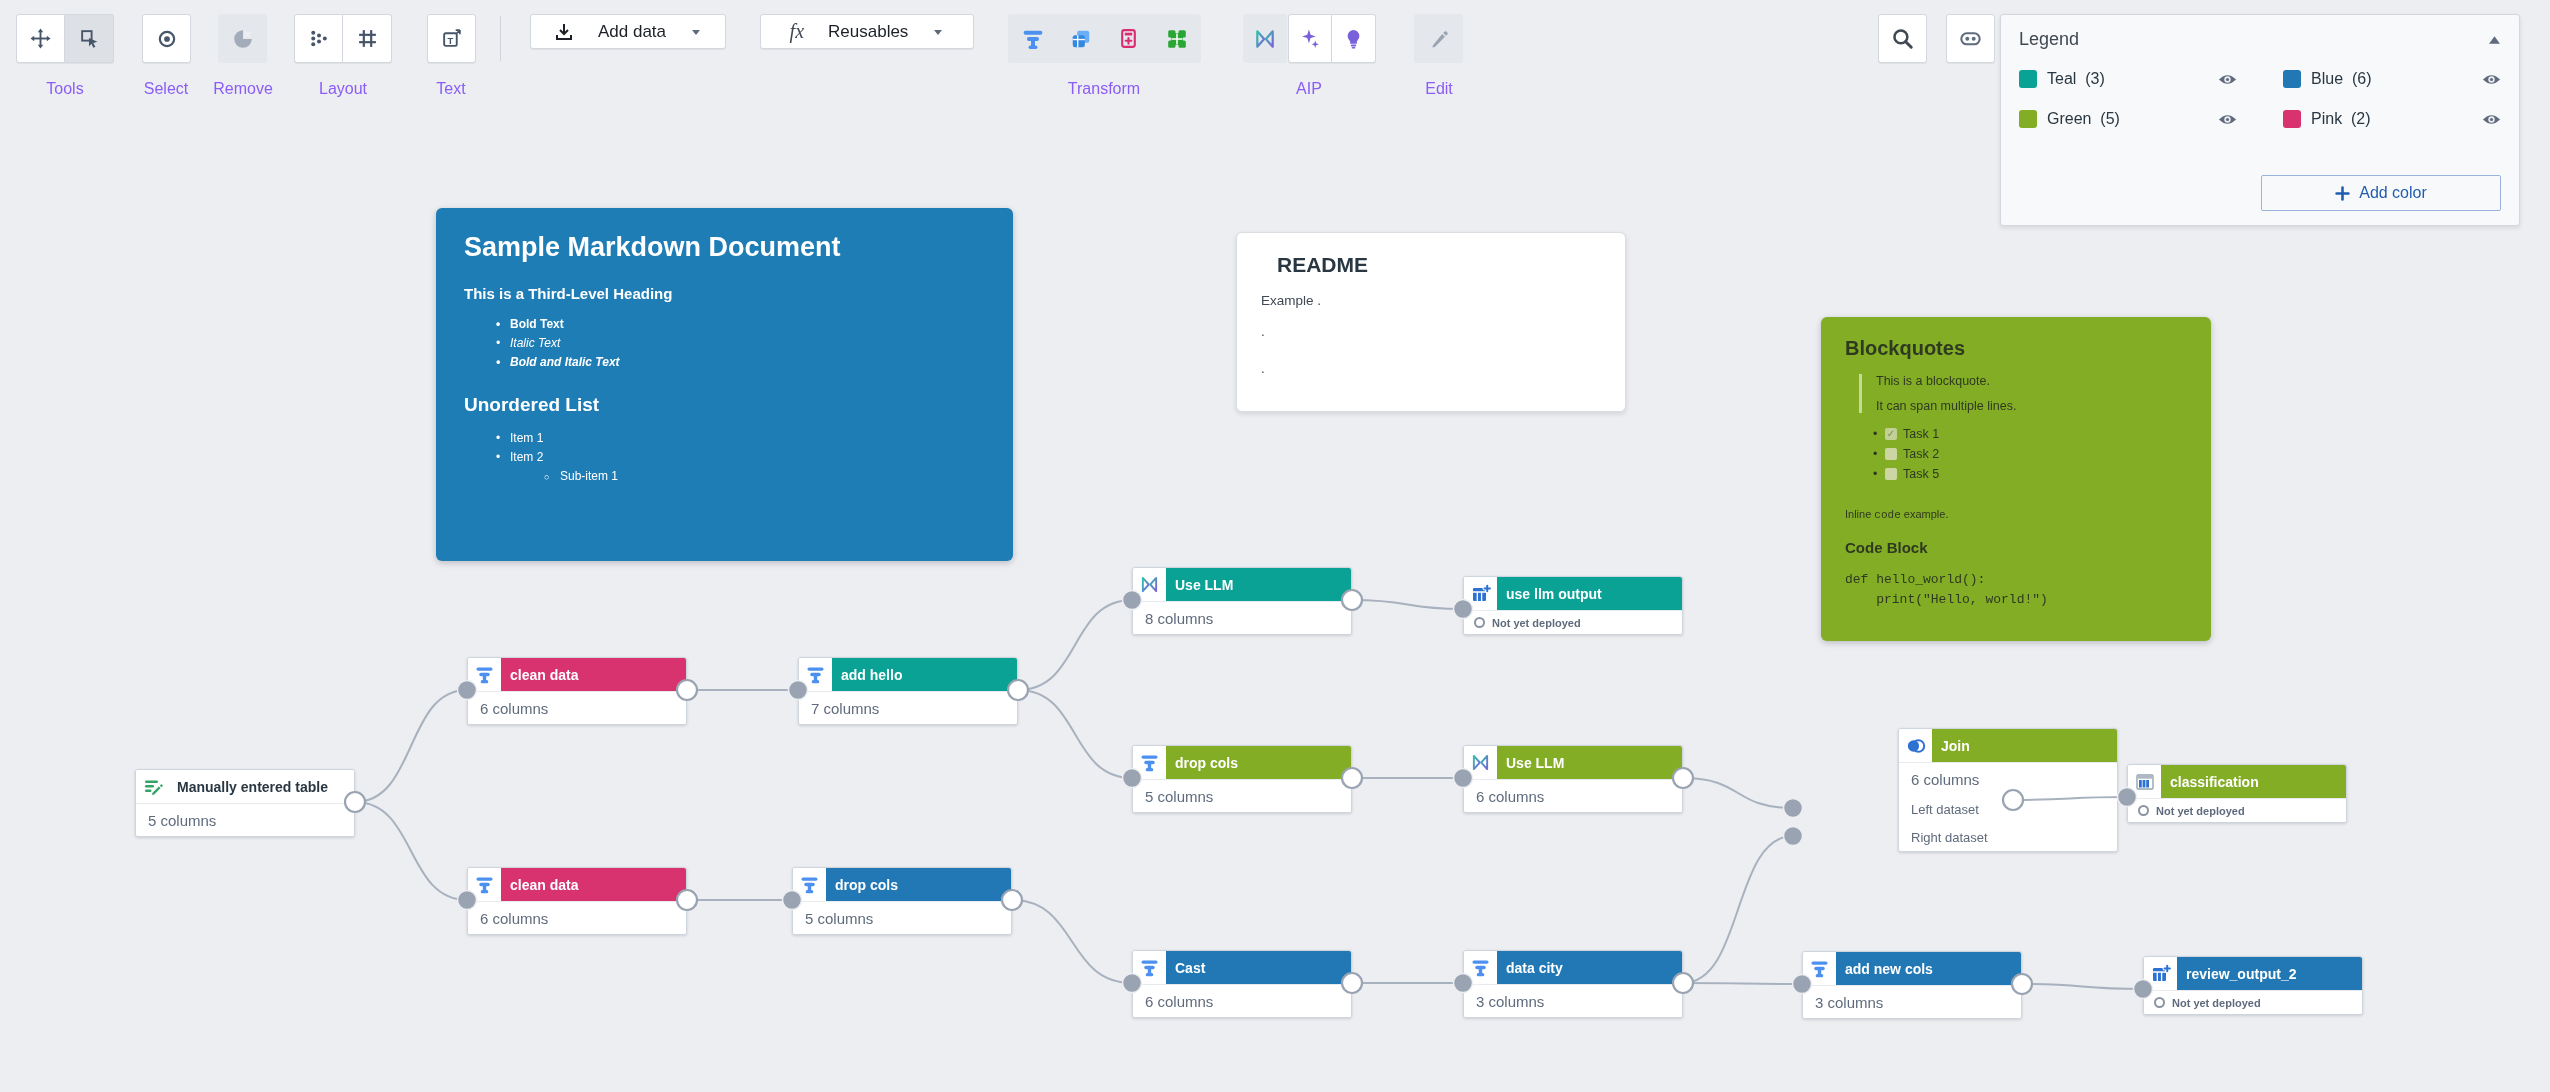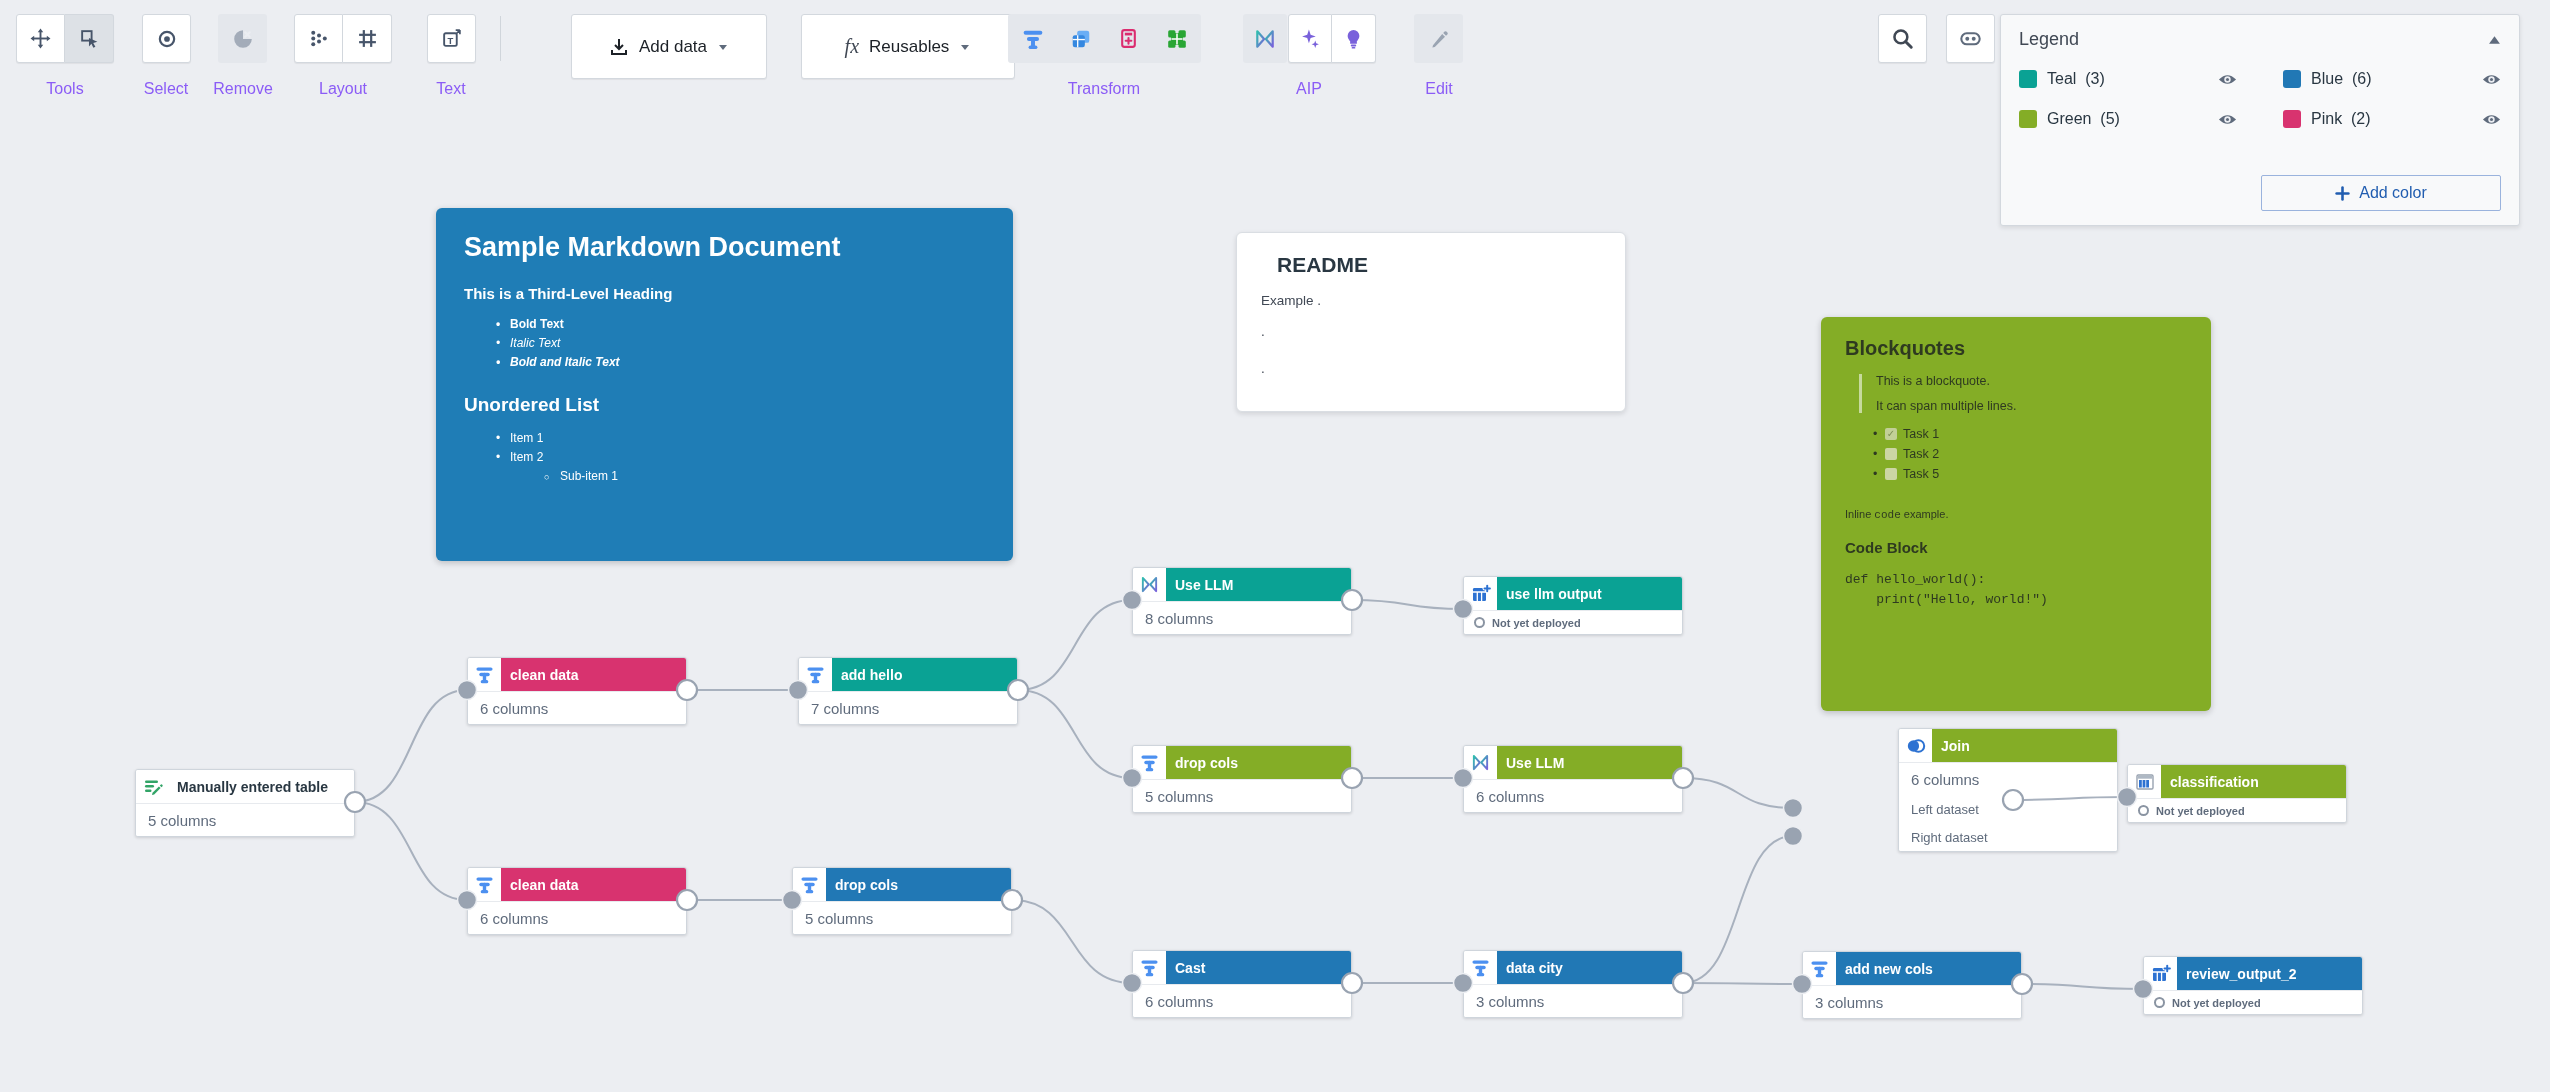--- a/index.html
+++ b/index.html
@@ -7,23 +7,23 @@
   body { background:#eceef2; font-family:"Liberation Sans","DejaVu Sans",sans-serif; color:#404854; position:relative; }
 
   
   .tb-btn { position:absolute; width:49px; height:49px; top:14px; display:flex; align-items:center; justify-content:center;
             background:#fff; border:1px solid #d3d8de; border-radius:3px; box-shadow:0 1px 1px rgba(17,20,24,.06); cursor:pointer; }
   .tb-btn.flat { background:#e4e7ec; border:none; box-shadow:none; }
   .tb-btn.active { background:#dde1e6; }
   .tb-btn.grouped-l { border-top-right-radius:0; border-bottom-right-radius:0; }
   .tb-btn.grouped-r { border-top-left-radius:0; border-bottom-left-radius:0; border-left:none; }
   .tb-label { position:absolute; top:80px; font-size:16px; color:#8b5cf6; text-align:center; transform:translateX(-50%); white-space:nowrap; }
-  .tb-wide { position:absolute; top:14px; height:65px; background:#fff; border:1px solid #d3d8de; border-radius:3px;
-             box-shadow:0 1px 1px rgba(17,20,24,.06); display:flex; align-items:center; justify-content:center; gap:10px;
-             font-size:17px; color:#1c2127; cursor:pointer;margin-left:41px; }
+  .tb-wide { position:absolute; top:14px; height:35px; background:#fff; border:1px solid #d3d8de; border-radius:3px;
+             box-shadow:0 1px 1px rgba(17,20,24,.06); display:flex; align-items:center; justify-content:center; gap:24px;
+             font-size:17px; color:#1c2127; cursor:pointer; }
   .tb-divider { position:absolute; top:16px; width:1px; height:45px; background:#d0d5db; }
   .fx { font-family:"Liberation Serif","DejaVu Serif",serif; font-style:italic; font-size:20px; color:#404854; }
 
   
   .legend { position:absolute; left:2000px; top:14px; width:520px; height:212px; background:#f8f9fa; border:1px solid #d3d8de;
             border-radius:3px; box-shadow:0 2px 4px rgba(17,20,24,.1); padding:14px 18px; }
   .legend-title-row { display:flex; align-items:center; justify-content:space-between; }
   .legend-title { font-size:18px; color:#404854; }
   .legend-grid { margin-top:20px; display:grid; grid-template-columns:1fr 1fr; column-gap:46px; row-gap:22px; }
   .legend-item { display:flex; align-items:center; gap:10px; font-size:16px; color:#293742; }
@@ -43,21 +43,21 @@
   .card-md li { font-size:12px; line-height:19px; padding-left:46px; position:relative; }
   .card-md li::before { content:"•"; position:absolute; left:32px; }
   .card-md li.sub { padding-left:96px; }
   .card-md li.sub::before { content:"○"; left:80px; font-size:9px; top:1px; }
   .li-bold { font-weight:700; } .li-italic { font-style:italic; } .li-bolditalic { font-weight:700; font-style:italic; }
 
   .card-readme { left:1236px; top:232px; width:390px; height:180px; background:#fff; border:1px solid #dadee3; color:#293742; padding:20px 24px; box-shadow:0 2px 5px rgba(17,20,24,.12); }
   .card-readme h1 { font-size:21px; font-weight:700;margin-left:16px; }
   .card-readme p { font-size:13.5px; margin-top:16px; color:#404854; }
 
-  .card-bq { left:1821px; top:317px; width:390px; height:394px; background:#84ad26; color:#2e3a20; padding:20px 24px; }
+  .card-bq { left:1821px; top:317px; width:390px; height:324px; background:#84ad26; color:#2e3a20; padding:20px 24px; }
   .card-bq h1 { font-size:20px; font-weight:700; }
   .card-bq .quote { margin:14px 0 0 14px; padding-left:14px; border-left:3px solid rgba(255,255,255,.55); }
   .card-bq .quote p { font-size:12.5px; margin-bottom:11px; }
   .card-bq ul { list-style:none; margin-top:4px; }
   .card-bq li { font-size:12.5px; line-height:20px; padding-left:40px; position:relative; display:flex; align-items:center; gap:6px; }
   .card-bq li::before { content:"•"; position:absolute; left:28px; }
   .bq-check { width:12px; height:12px; border-radius:2px; background:#ccd6a4; display:inline-flex; align-items:center; justify-content:center; font-size:10px; color:#7e8f55; flex:none; }
   .bq-check.checked { background:#c2cf97; }
   .card-bq .inline-line { font-size:11px; margin-top:24px; }
   .card-bq .inline-line code { font-family:"Liberation Mono","DejaVu Sans Mono",monospace; }

